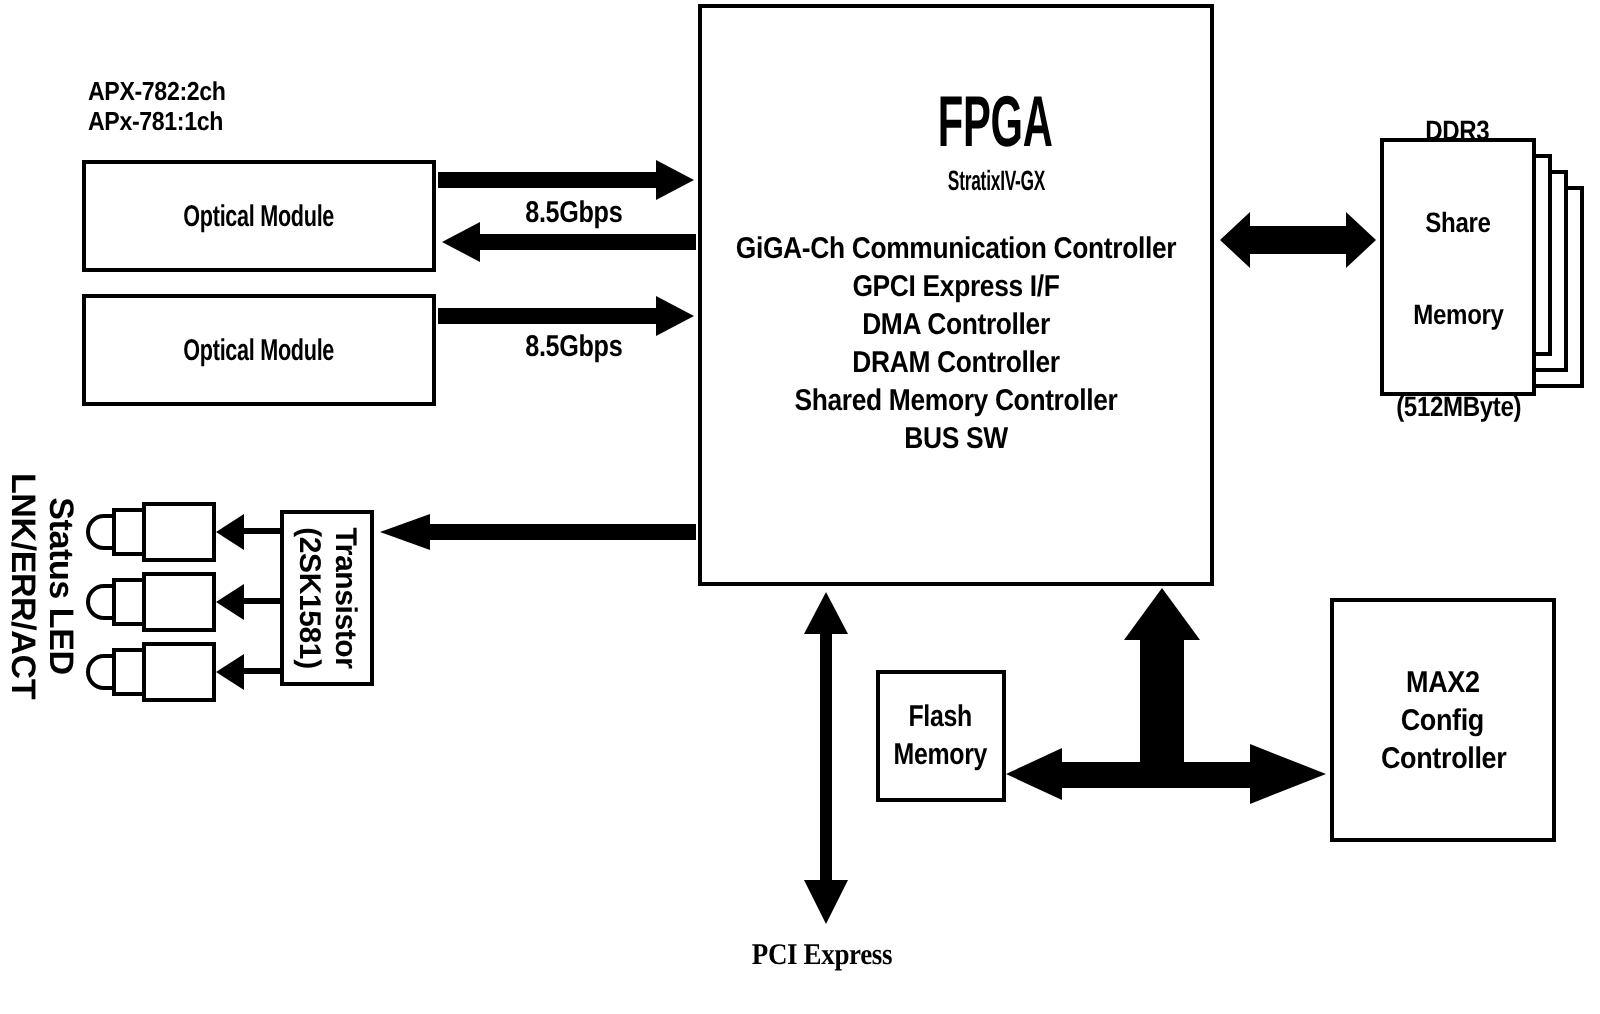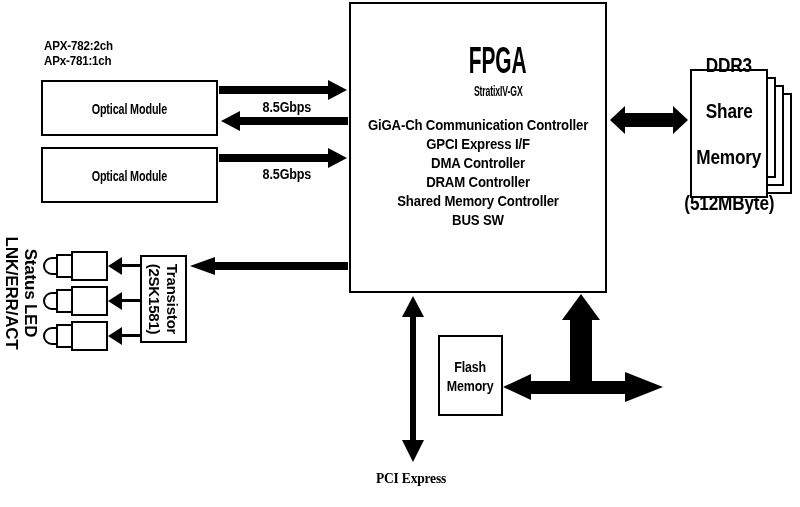--- a/index.html
+++ b/index.html
@@ -70,21 +70,21 @@
     <span class="cond" style="transform:scaleX(0.84);">8.5Gbps</span>
   </div>
 
   <div class="tri" style="left:610px; top:106px; border-top:14px solid transparent; border-bottom:14px solid transparent; border-right:15px solid #000;"></div>
   <div class="shaft" style="left:625px; top:113px; width:48px; height:14px;"></div>
   <div class="tri" style="left:673px; top:106px; border-top:14px solid transparent; border-bottom:14px solid transparent; border-left:15px solid #000;"></div>
 
   <div class="box" style="left:714px; top:93px; width:78px; height:101px;"></div>
   <div class="box" style="left:706px; top:85px; width:78px; height:101px;"></div>
   <div class="box" style="left:698px; top:77px; width:78px; height:101px;"></div>
-  <div class="box" style="left:690px; top:69px; width:78px; height:129px; font-size:20px; line-height:18px;gap:28px;">
+  <div class="box" style="left:690px; top:69px; width:78px; height:129px; font-size:14px; line-height:18px;gap:28px;">
     <div><span class="cond" style="transform:scaleX(0.86);">DDR3</span></div>
     <div><span class="cond" style="transform:scaleX(0.86);">Share</span></div>
     <div><span class="cond" style="transform:scaleX(0.86);">Memory</span></div>
     <div><span class="cond" style="transform:scaleX(0.86);">(512MByte)</span></div>
   </div>
 
   <div class="tri" style="left:190px; top:257px; border-top:9px solid transparent; border-bottom:9px solid transparent; border-right:25px solid #000;"></div>
   <div class="shaft" style="left:215px; top:262px; width:133px; height:8px;"></div>
 
   <div class="box" style="left:140px; top:255px; width:47px; height:88px;"></div>
@@ -116,25 +116,30 @@
   <div class="tri" style="left:108px; top:327px; border-top:9px solid transparent; border-bottom:9px solid transparent; border-right:14px solid #000;"></div>
   <div class="shaft" style="left:122px; top:334px; width:18px; height:3px;"></div>
 
   <div class="tri" style="left:402px; top:296px; border-left:11px solid transparent; border-right:11px solid transparent; border-bottom:21px solid #000;"></div>
   <div class="shaft" style="left:410px; top:317px; width:6px; height:123px;"></div>
   <div class="tri" style="left:402px; top:440px; border-left:11px solid transparent; border-right:11px solid transparent; border-top:22px solid #000;"></div>
   <div style="position:absolute; left:328px; top:470px; width:165px; text-align:center; font-size:15px; line-height:17px;font-family:Liberation Serif, serif;">
     <div><span class="cond" style="transform:scaleX(0.9);">PCI Express</span></div>
   </div>
 
-  <div class="box" style="left:438px; top:335px; width:65px; height:81px; font-size:15px; line-height:19px;">
+  <div class="box" style="left:438px; top:335px; width:65px; height:66px; font-size:15px; line-height:19px;">
     <div><span class="cond" style="transform:scaleX(0.83);">Flash</span></div>
     <div><span class="cond" style="transform:scaleX(0.83);">Memory</span></div>
   </div>
 
   <div class="tri" style="left:503px; top:374px; border-top:13px solid transparent; border-bottom:13px solid transparent; border-right:28px solid #000;"></div>
   <div class="shaft" style="left:531px; top:381px; width:94px; height:13px;"></div>
   <div class="tri" style="left:625px; top:372px; border-top:15px solid transparent; border-bottom:15px solid transparent; border-left:38px solid #000;"></div>
   <div class="shaft" style="left:570px; top:318px; width:22px; height:76px;"></div>
   <div class="tri" style="left:562px; top:294px; border-left:19px solid transparent; border-right:19px solid transparent; border-bottom:26px solid #000;"></div>
 
+  <div class="box" style="left:665px; top:299px; width:113px; height:122px; font-size:15px; line-height:19px;">
+    <div><span class="cond" style="transform:scaleX(0.9);">MAX2</span></div>
+    <div><span class="cond" style="transform:scaleX(0.9);">Config</span></div>
+    <div><span class="cond" style="transform:scaleX(0.9);">Controller</span></div>
+  </div>
 
 </div>
 
 </body></html>

